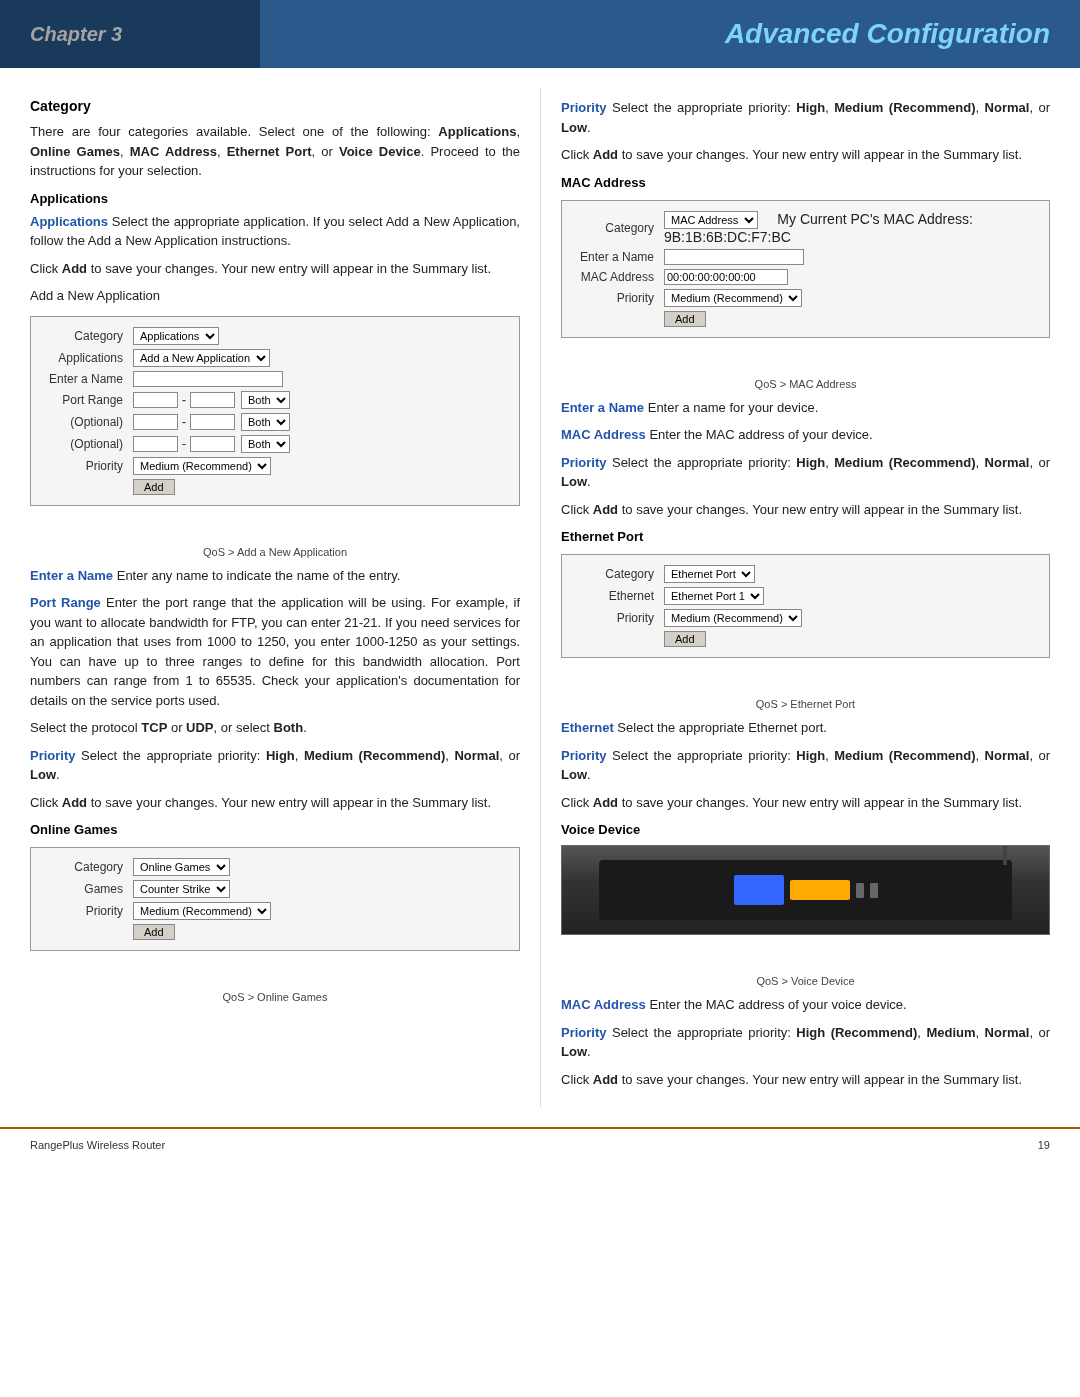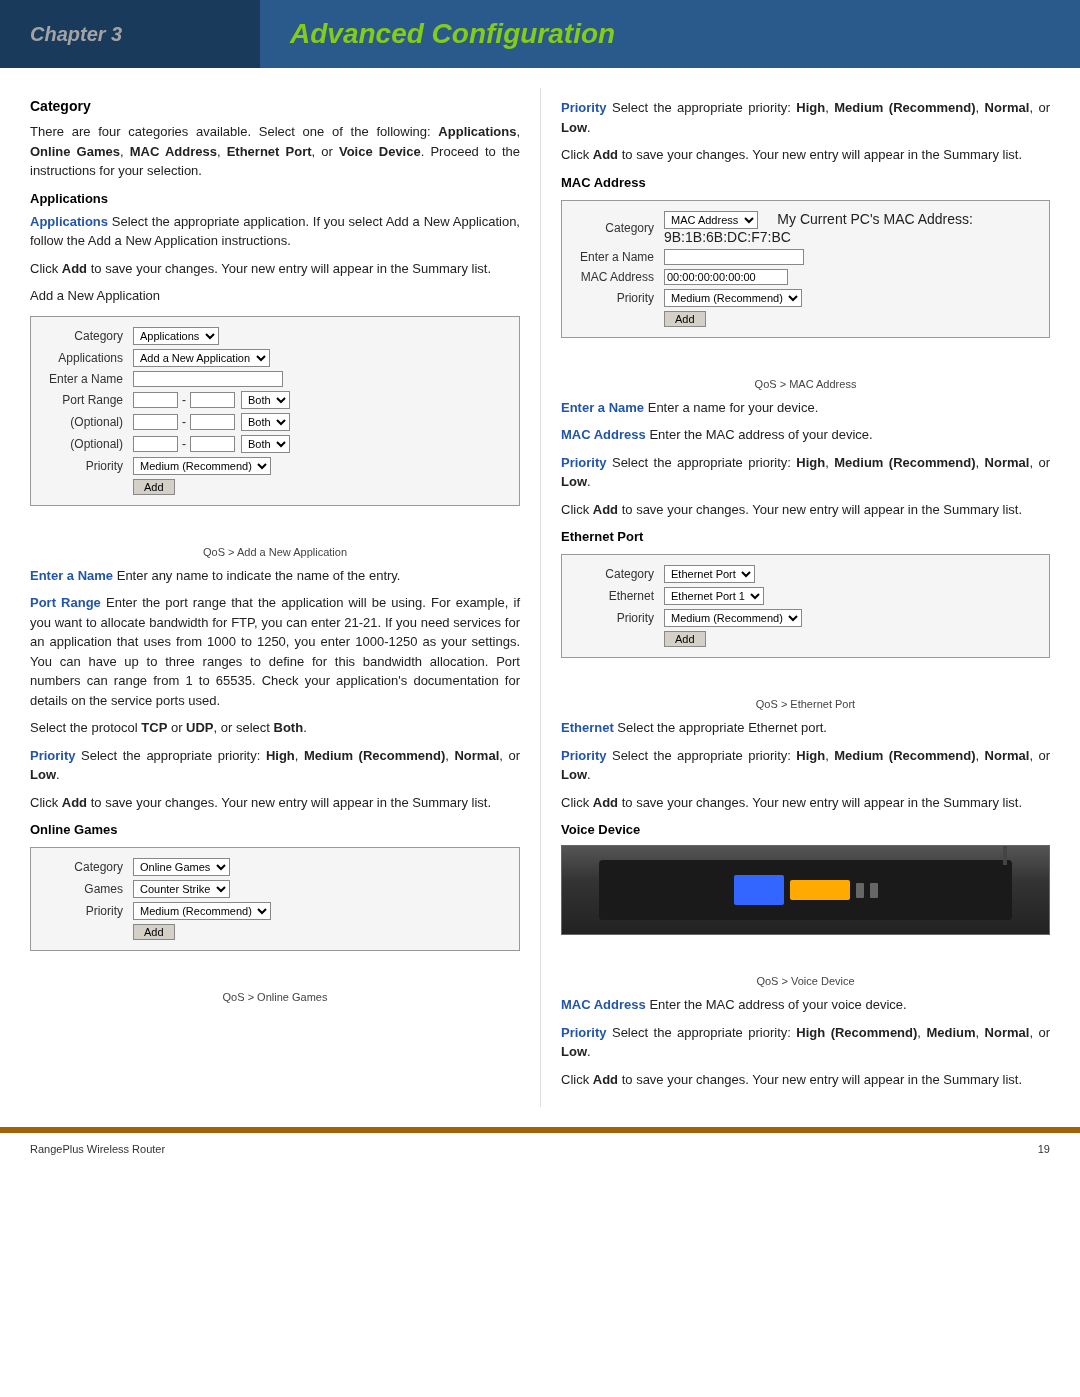--- a/index.html
+++ b/index.html
@@ -25,26 +25,27 @@
       font-size: 20px;
       font-weight: bold;
       display: flex;
       align-items: center;
       padding: 0 30px;
       width: 260px;
       font-style: italic;
     }
     .header-title {
       background: #2a5a8c;
-      color: #84cc16;
+      color: #7dd3fc;
       font-size: 28px;
       font-weight: bold;
       font-style: italic;
       display: flex;
       align-items: center;
+      justify-content: flex-end;
       flex: 1;
       padding: 0 30px;
     }
 
     
     .content {
       display: flex;
       padding: 20px 0 0 0;
     }
 
@@ -196,21 +197,21 @@
       width: 4px;
       height: 25px;
       background: #444;
     }
 
     
     .footer {
       display: flex;
       justify-content: space-between;
       padding: 10px 30px;
-      border-top: 6px solid #a16207;
+      border-top: 2px solid #a16207;
       margin-top: 20px;
       font-size: 11px;
       color: #333;
     }
   </style>
 </head>
 <body>
 
 <div class="header">
   <div class="header-chapter">

